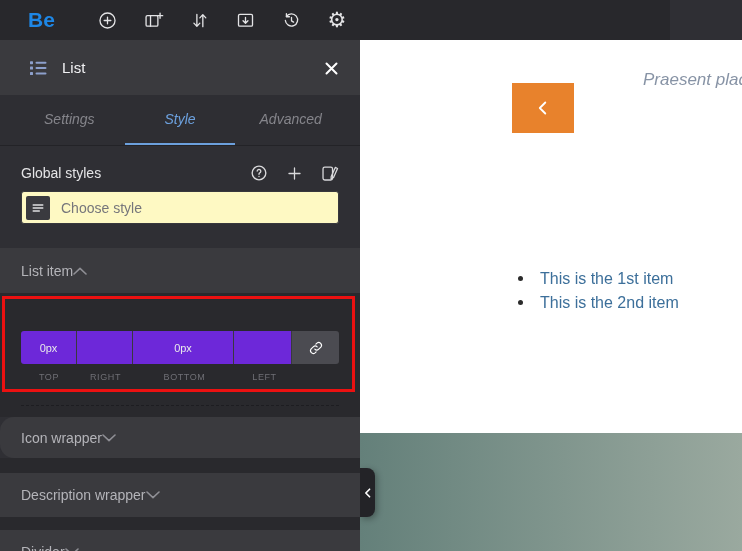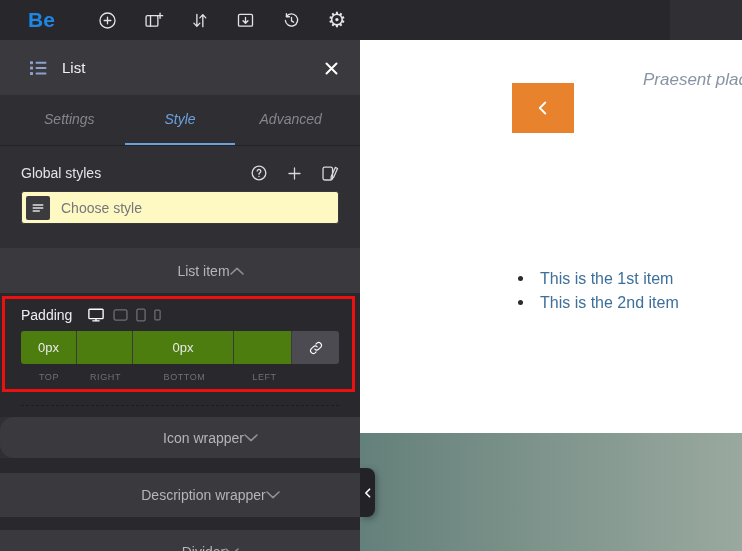--- a/index.html
+++ b/index.html
@@ -31,21 +31,21 @@
   .gs-label { font-size:14px; color:#e4e4e6; }
   .gs-icons { display:flex; align-items:center; gap:15px; }
   .gs-icons .ic { width:20px; height:20px; display:flex; align-items:center; justify-content:center; cursor:pointer; }
   .gs-icons svg { stroke:#d9d9db; fill:none; stroke-width:1.5; stroke-linecap:round; stroke-linejoin:round; }
 
   .choose-style { position:absolute; left:21px; top:151px; width:318px; height:33px; background:#fef9c3; border:1px solid #38383d; border-radius:3px; display:flex; align-items:center; cursor:pointer; }
   .cs-btn { width:24px; height:24px; margin-left:4px; background:#3a3a3f; border-radius:2px; display:flex; align-items:center; justify-content:center; cursor:pointer; }
   .cs-btn svg { stroke:#e0e0e2; stroke-width:1.6; stroke-linecap:round; }
   .cs-placeholder { margin-left:11px; font-size:14px; color:#76767b; }
 
-  .section-header { position:absolute; left:0; width:428px; background:#3a3a3e; display:flex; align-items:center; justify-content:center; padding:0 28px 0 21px; cursor:pointer; }
+  .section-header { position:absolute; left:0; width:428px; background:#3a3a3e; display:flex; align-items:center; justify-content:flex-start; padding:0 28px 0 21px; cursor:pointer; }
   .section-header .sh-label { font-size:14px; color:#b4b4b9; }
   .section-header svg { stroke:#8f8f95; fill:none; stroke-width:1.6; stroke-linecap:round; stroke-linejoin:round; }
   .sh-list-item { top:208px; height:45px; }
   .sh-icon-wrapper { top:377px; height:41px;border-radius:14px; }
   .sh-desc-wrapper { top:433px; height:44px; }
   .sh-divider { top:490px; height:44px; }
 
   .content-strip { position:absolute; left:0; top:253px; width:360px; height:124px; background:#29292d; }
   .gap-a { position:absolute; left:0; top:418px; width:360px; height:15px; background:#29292d; }
   .gap-b { position:absolute; left:0; top:477px; width:360px; height:13px; background:#29292d; }
@@ -54,21 +54,21 @@
 
   .padding-row { position:absolute; left:21px; top:265px; height:20px; display:flex; align-items:center; z-index:6; }
   .padding-label { font-size:14px; color:#eeeef0; margin-right:15px; }
   .dev-icons { display:flex; align-items:center; gap:8px; }
   .dev { display:flex; align-items:center; justify-content:center; cursor:pointer; }
   .dev svg { fill:none; stroke-linecap:round; stroke-linejoin:round; }
   .dev.active svg { stroke:#ffffff; stroke-width:1.5; }
   .dev.dim svg { stroke:#6d6d73; stroke-width:1.4; }
 
   .px-inputs { position:absolute; left:21px; top:291px; width:318px; height:33px; display:flex; z-index:6; }
-  .px-cell { background:#4d7c0f; border-right:1px solid #39393e; display:flex; align-items:center; justify-content:center; font-size:13px; color:#e9e9eb; cursor:text; }
+  .px-cell { background:#6d28d9; border-right:1px solid #39393e; display:flex; align-items:center; justify-content:center; font-size:11px; color:#e9e9eb; cursor:text; }
   .px-cell.c1 { width:56px; border-radius:3px 0 0 3px; }
   .px-cell.c2 { width:56px; }
   .px-cell.c3 { width:101px; }
   .px-cell.c4 { width:58px; }
   .px-link { width:47px; background:#4b4b51; border-radius:0 3px 3px 0; display:flex; align-items:center; justify-content:center; cursor:pointer; }
   .px-link svg { stroke:#ffffff; fill:none; stroke-width:1.7; stroke-linecap:round; stroke-linejoin:round; }
 
   .px-labels { position:absolute; left:21px; top:332px; width:318px; display:flex; z-index:6; }
   .px-lab { font-size:9px; color:#6f6f75; letter-spacing:0.6px; text-align:center; }
   .px-lab.l1 { width:56px; } .px-lab.l2 { width:57px; } .px-lab.l3 { width:101px;text-align:center; } .px-lab.l4 { width:59px; }
@@ -201,46 +201,20 @@
 
     <div class="section-header sh-list-item">
       <span class="sh-label">List item</span>
       <svg width="14" height="8" viewBox="0 0 14 8">
           <path d="M1 7l6-5.6L13 7"></path>
         </svg>
     </div>
 
     <div class="red-box"></div>
 
-    <div class="padding-row">
-      <span class="padding-label">Padding</span>
-      <div class="dev-icons">
-        <span class="dev active">
-          <svg width="18" height="16" viewBox="0 0 20 18">
-              <rect x="2" y="2.5" width="16" height="10.5" rx="1"></rect>
-              <path d="M10 13v2.6M6.4 15.6h7.2"></path>
-            </svg>
-        </span>
-        <span class="dev dim">
-          <svg width="15" height="12" viewBox="0 0 16 13">
-              <rect x="1" y="1" width="14" height="11" rx="1.6"></rect>
-            </svg>
-        </span>
-        <span class="dev dim">
-          <svg width="10" height="14" viewBox="0 0 11 15">
-              <rect x="1" y="1" width="9" height="13" rx="1.6"></rect>
-            </svg>
-        </span>
-        <span class="dev dim">
-          <svg width="7" height="12" viewBox="0 0 8 13">
-              <rect x="1" y="1" width="6" height="11" rx="1.3"></rect>
-            </svg>
-        </span>
-      </div>
-    </div>
 
     <div class="px-inputs">
       <div class="px-cell c1">0px</div>
       <div class="px-cell c2"></div>
       <div class="px-cell c3">0px</div>
       <div class="px-cell c4"></div>
       <div class="px-link">
         <svg width="16" height="16" viewBox="0 0 24 24">
             <path d="M10.2 13.8a4.2 4.2 0 0 0 5.9 0l3.2-3.2a4.2 4.2 0 0 0-5.9-5.9l-1.6 1.6"></path>
             <path d="M13.8 10.2a4.2 4.2 0 0 0-5.9 0l-3.2 3.2a4.2 4.2 0 0 0 5.9 5.9l1.6-1.6"></path>

